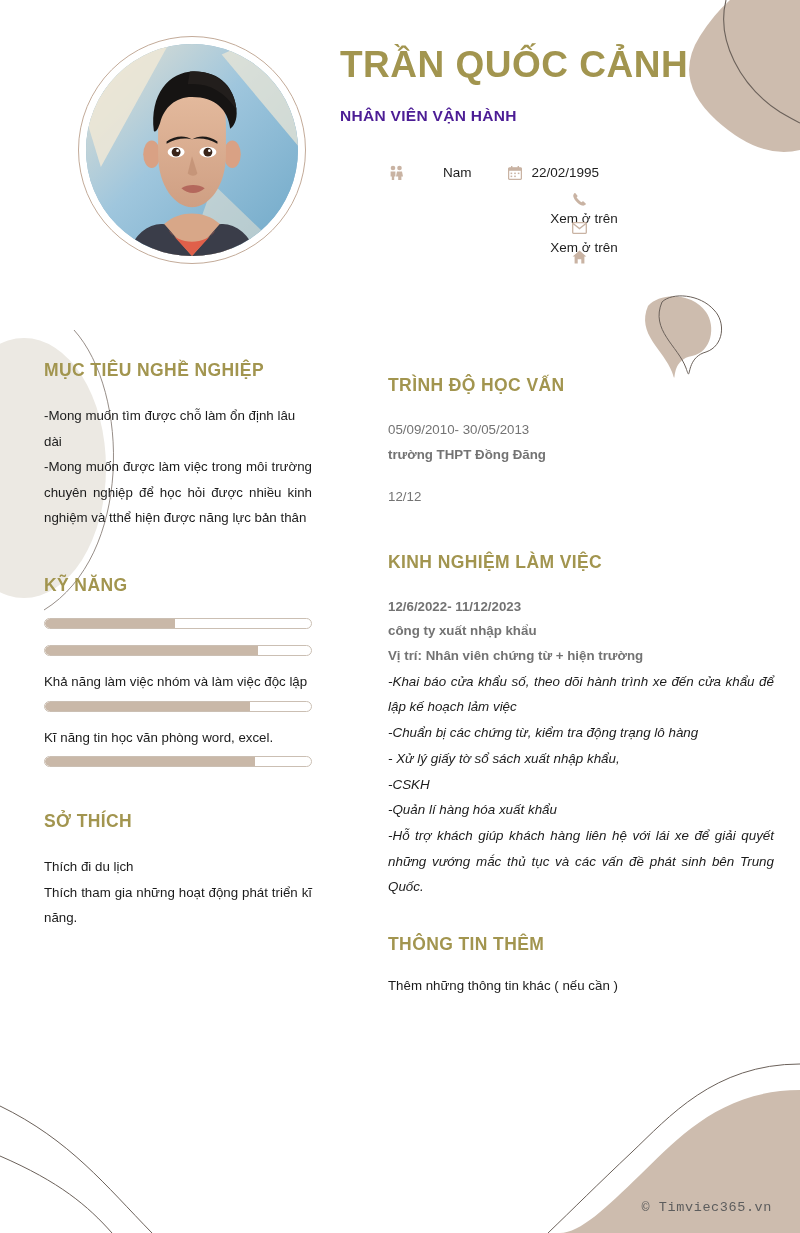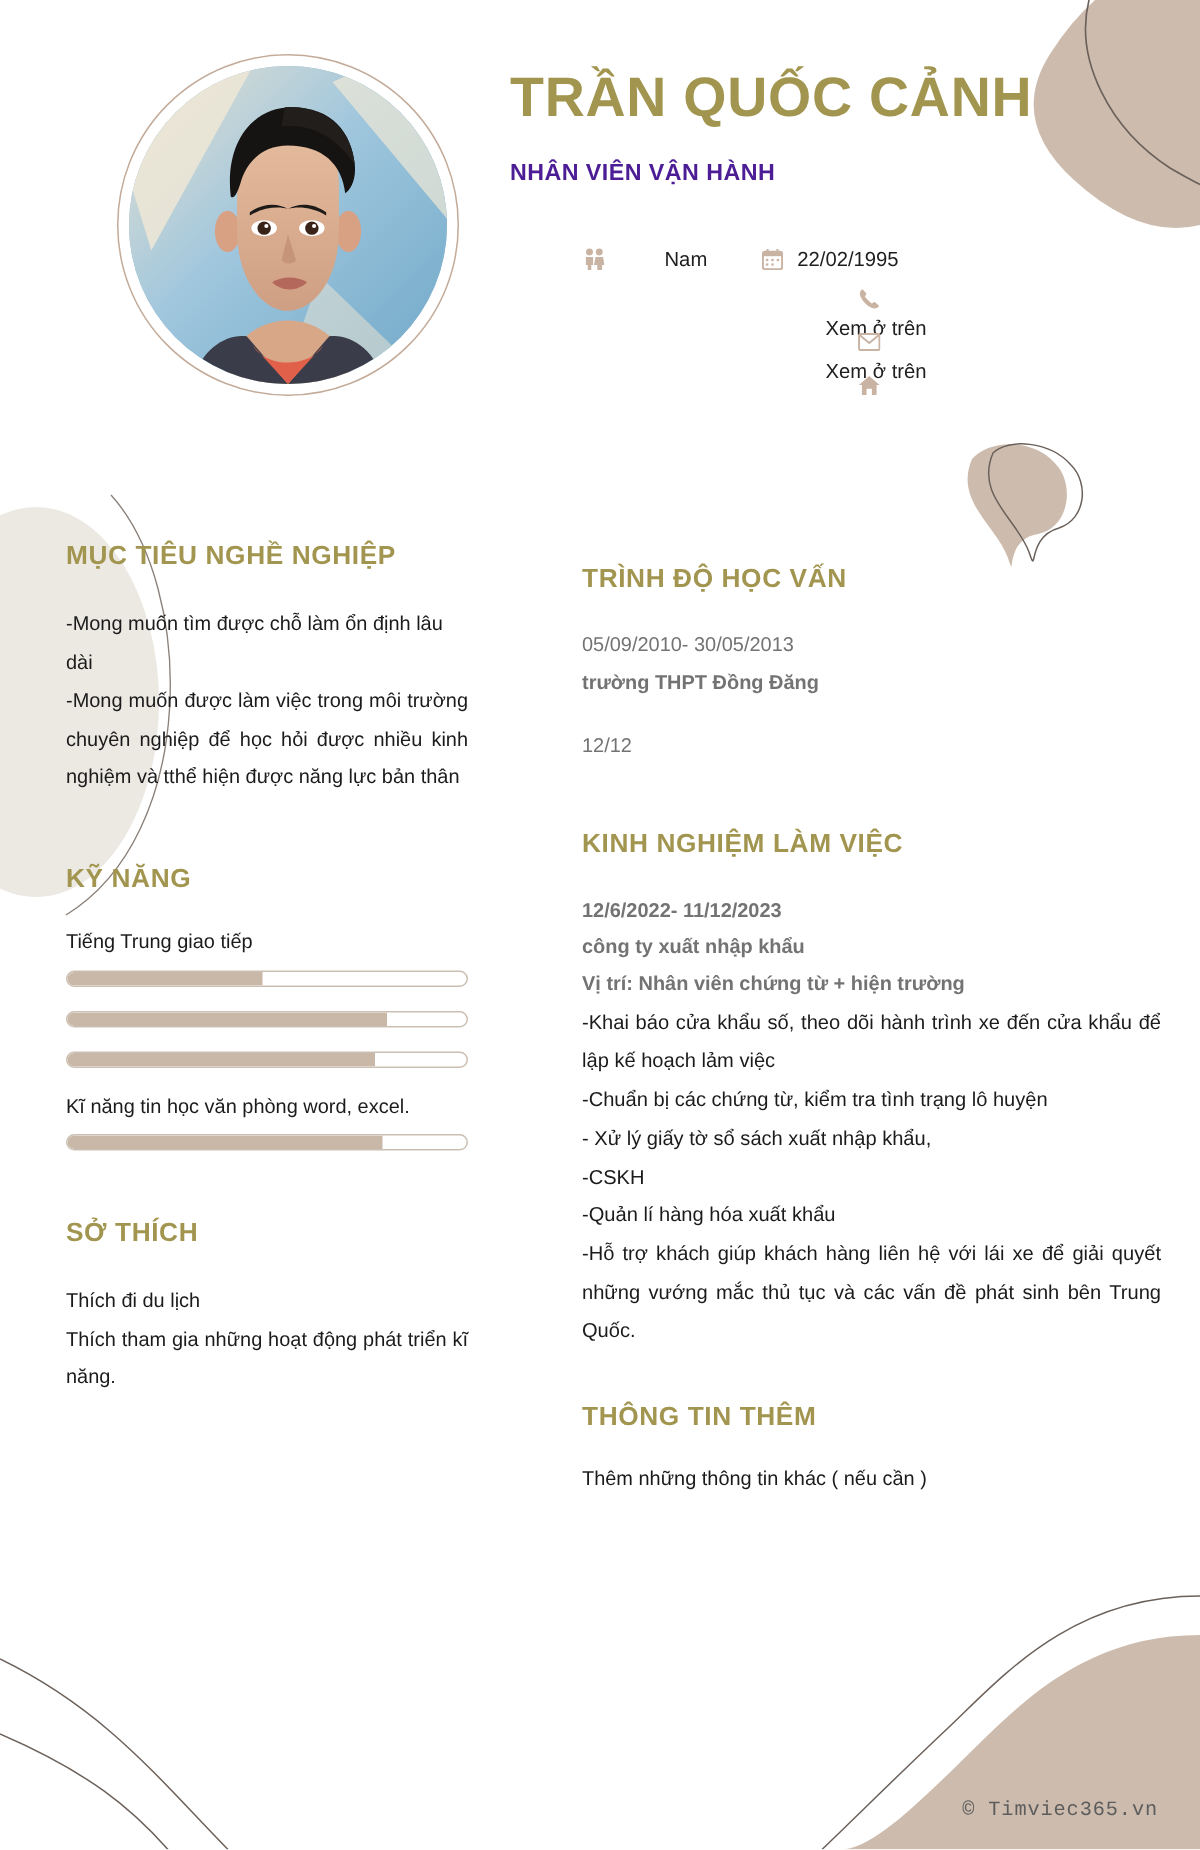--- a/index.html
+++ b/index.html
@@ -80,21 +80,21 @@
   }
   .bar-fill{
     position:absolute;left:0;top:0;bottom:0;
     background:#c9b8a8;border-radius:6px 0 0 6px;
   }
 
   
   .edu-line{font-size:13.3px;color:#737373;line-height:1.85;}
   .bold{font-weight:bold;}
   .spacer{height:18px;}
-  .exp-line{font-size:13.4px;color:#1b1b1b;line-height:1.92;text-align:justify;}
+  .exp-line{font-size:13.4px;color:#1b1b1b;line-height:1.92;text-align:justify;font-style:italic;}
 
   
   .footer-mark{
     position:absolute;right:28px;bottom:18px;
     font-family:"Liberation Mono","DejaVu Sans Mono",monospace;
     font-size:13.5px;color:#5d5d5d;letter-spacing:.6px;
   }
 </style>
 </head>
 <body>
@@ -242,33 +242,33 @@
     <div class="sec">
       <div class="sec-title">MỤC TIÊU NGHỀ NGHIỆP</div>
       <div class="body-txt-l">-Mong muốn tìm được chỗ làm ổn định lâu dài</div>
       <div class="body-txt">-Mong muốn được làm việc trong môi trường chuyên nghiệp để học hỏi được nhiều kinh nghiệm và tthể hiện được năng lực bản thân</div>
     </div>
 
     <div class="sec" style="margin-top:44px;">
       <div class="sec-title">KỸ NĂNG</div>
 
       <div class="skill">
-        <div class="skill-name">Tiếng Trung giao tiếp</div>
         <div class="bar">
           <div class="bar-fill" style="width: 49%;"></div>
         </div>
       </div>
 
       <div class="skill">
         <div class="bar">
           <div class="bar-fill" style="width: 80%;"></div>
         </div>
       </div>
 
       <div class="skill">
+        <div class="skill-name">Khả năng làm việc nhóm và làm việc độc lập</div>
         <div class="bar">
           <div class="bar-fill" style="width: 77%;"></div>
         </div>
       </div>
 
       <div class="skill">
         <div class="skill-name"> Kĩ năng tin học văn phòng word, excel.</div>
         <div class="bar">
           <div class="bar-fill" style="width: 79%;"></div>
         </div>
@@ -292,21 +292,21 @@
       <div class="spacer"></div>
       <div class="edu-line">12/12</div>
     </div>
 
     <div class="sec" style="margin-top:42px;">
       <div class="sec-title">KINH NGHIỆM LÀM VIỆC</div>
       <div class="edu-line bold">12/6/2022- 11/12/2023</div>
       <div class="edu-line bold">công ty xuất nhập khẩu</div>
       <div class="edu-line bold">Vị trí: Nhân viên chứng từ + hiện trường</div>
       <div class="exp-line">-Khai báo cửa khẩu số, theo dõi hành trình xe đến cửa khẩu để lập kế hoạch lảm việc</div>
-      <div class="exp-line">-Chuẩn bị các chứng từ, kiểm tra tình trạng lô huyện</div>
+      <div class="exp-line">-Chuẩn bị các chứng từ, kiểm tra động trạng lô hàng</div>
       <div class="exp-line">- Xử lý giấy tờ sổ sách xuất nhập khẩu,</div>
       <div class="exp-line">-CSKH</div>
       <div class="exp-line">-Quản lí hàng hóa xuất khẩu</div>
       <div class="exp-line">-Hỗ trợ khách giúp khách hàng liên hệ với lái xe để giải quyết những vướng mắc thủ tục và các vấn đề phát sinh bên Trung Quốc.</div>
     </div>
 
     <div class="sec" style="margin-top:34px;">
       <div class="sec-title" style="margin-bottom:18px;">THÔNG TIN THÊM</div>
       <div class="body-txt-l">Thêm những thông tin khác ( nếu cần )</div>
     </div>

